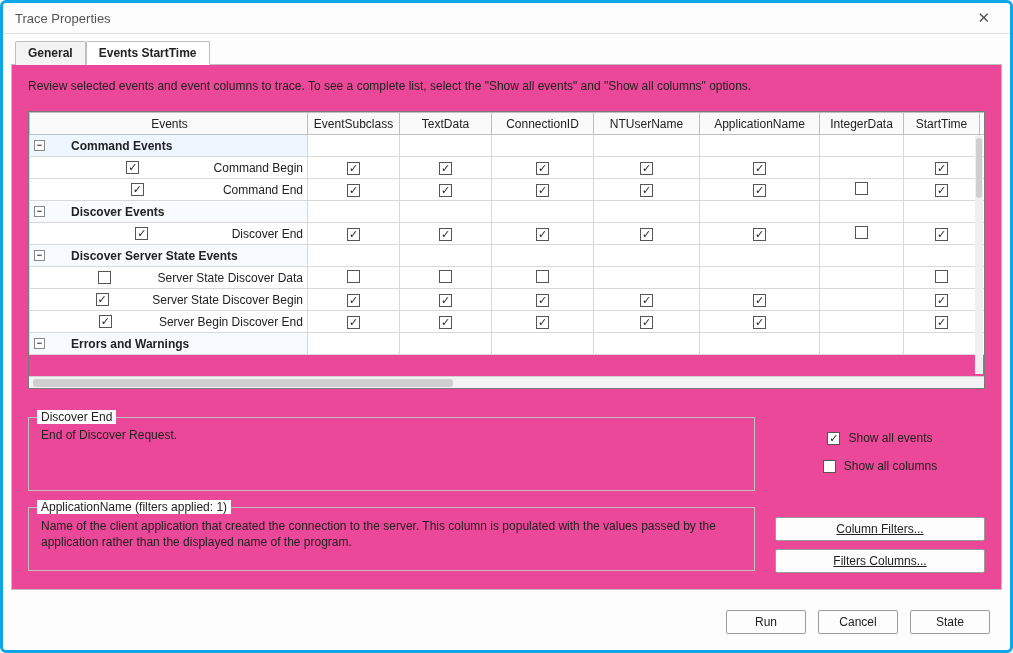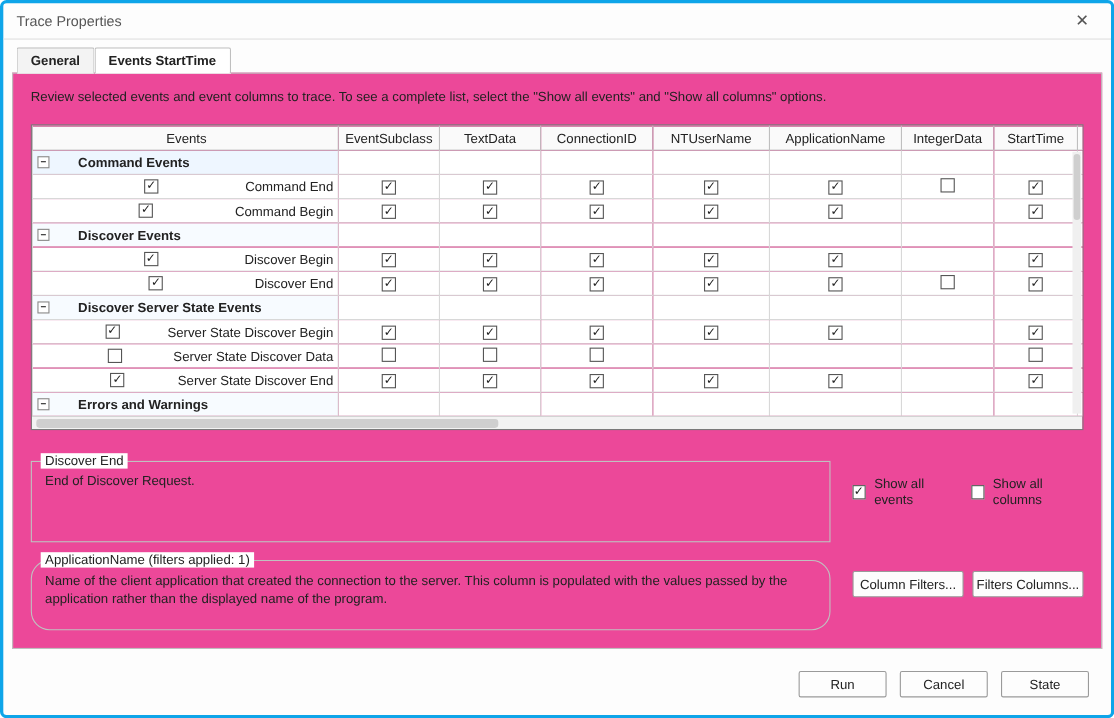--- a/index.html
+++ b/index.html
@@ -207,38 +207,40 @@
     background: #ffffff;
     padding: 0 4px;
     font-size: 12px;
   }
   .desc-box {
     flex: 1;
   }
   .side-opts {
     width: 210px;
     display: flex;
-    flex-direction: row;
+    flex-direction: column;
     gap: 14px;
     padding-top: 14px;
+    align-items: center;
   }
   .opt-row { display: flex; align-items: center; gap: 8px; }
 
   .lower-row {
     display: flex;
     gap: 20px;
     margin-top: 16px;
     align-items: flex-start;
   }
   .btn-col {
     width: 210px;
     display: flex;
-    flex-direction: row;
+    flex-direction: column;
     gap: 8px;
     padding-top: 10px;
+    text-decoration: underline;
   }
   .btn {
     height: 24px;
     border: 1px solid #9a9a9a;
     background: #fdfdfd;
     border-radius: 2px;
     display: flex;
     align-items: center;
     justify-content: center;
     font-size: 12px;
@@ -315,81 +317,64 @@
                 <td class="cell-center"></td>
                 <td class="cell-center"></td>
                 <td class="cell-center"></td>
                 <td></td>
               </tr>
               <tr class="child-row">
                 <td class="ev-cell">
                   <div class="ev-inner">
                     <span class="indent"></span>
                     <span class="chk checked"></span>
+                    <span>Command Begin</span>
+                  </div>
+                </td>
+                <td class="cell-center"><span class="chk checked"></span></td>
+                <td class="cell-center"><span class="chk checked"></span></td>
+                <td class="cell-center"><span class="chk checked"></span></td>
+                <td class="cell-center"><span class="chk checked"></span></td>
+                <td class="cell-center"><span class="chk checked"></span></td>
+                <td class="cell-center"></td>
+                <td class="cell-center"><span class="chk checked"></span></td>
+                <td></td>
+              </tr>
+              <tr class="child-row">
+                <td class="ev-cell">
+                  <div class="ev-inner">
+                    <span class="indent"></span>
+                    <span class="chk checked"></span>
                     <span>Command End</span>
                   </div>
                 </td>
                 <td class="cell-center"><span class="chk checked"></span></td>
                 <td class="cell-center"><span class="chk checked"></span></td>
                 <td class="cell-center"><span class="chk checked"></span></td>
                 <td class="cell-center"><span class="chk checked"></span></td>
                 <td class="cell-center"><span class="chk checked"></span></td>
                 <td class="cell-center"><span class="chk"></span></td>
                 <td class="cell-center"><span class="chk checked"></span></td>
                 <td></td>
               </tr>
-              <tr class="child-row">
-                <td class="ev-cell">
-                  <div class="ev-inner">
-                    <span class="indent"></span>
-                    <span class="chk checked"></span>
-                    <span>Command Begin</span>
-                  </div>
-                </td>
-                <td class="cell-center"><span class="chk checked"></span></td>
-                <td class="cell-center"><span class="chk checked"></span></td>
-                <td class="cell-center"><span class="chk checked"></span></td>
-                <td class="cell-center"><span class="chk checked"></span></td>
-                <td class="cell-center"><span class="chk checked"></span></td>
-                <td class="cell-center"></td>
-                <td class="cell-center"><span class="chk checked"></span></td>
-                <td></td>
-              </tr>
               <tr class="group-row">
                 <td class="ev-cell">
                   <div class="ev-inner">
                     <span class="toggle-box">−</span>
                     <span class="indent"></span>
                     <span>Discover Events</span>
                   </div>
                 </td>
                 <td class="cell-center"></td>
                 <td class="cell-center"></td>
                 <td class="cell-center"></td>
                 <td class="cell-center"></td>
                 <td class="cell-center"></td>
                 <td class="cell-center"></td>
                 <td class="cell-center"></td>
-                <td></td>
-              </tr>
-              <tr class="child-row">
-                <td class="ev-cell">
-                  <div class="ev-inner">
-                    <span class="indent"></span>
-                    <span class="chk checked"></span>
-                    <span>Discover Begin</span>
-                  </div>
-                </td>
-                <td class="cell-center"><span class="chk checked"></span></td>
-                <td class="cell-center"><span class="chk checked"></span></td>
-                <td class="cell-center"><span class="chk checked"></span></td>
-                <td class="cell-center"><span class="chk checked"></span></td>
-                <td class="cell-center"><span class="chk checked"></span></td>
-                <td class="cell-center"></td>
-                <td class="cell-center"><span class="chk checked"></span></td>
                 <td></td>
               </tr>
               <tr class="child-row">
                 <td class="ev-cell">
                   <div class="ev-inner">
                     <span class="indent"></span>
                     <span class="chk checked"></span>
                     <span>Discover End</span>
                   </div>
                 </td>
@@ -410,37 +395,20 @@
                     <span>Discover Server State Events</span>
                   </div>
                 </td>
                 <td class="cell-center"></td>
                 <td class="cell-center"></td>
                 <td class="cell-center"></td>
                 <td class="cell-center"></td>
                 <td class="cell-center"></td>
                 <td class="cell-center"></td>
                 <td class="cell-center"></td>
-                <td></td>
-              </tr>
-              <tr class="child-row">
-                <td class="ev-cell">
-                  <div class="ev-inner">
-                    <span class="indent"></span>
-                    <span class="chk checked"></span>
-                    <span>Server State Discover Begin</span>
-                  </div>
-                </td>
-                <td class="cell-center"><span class="chk checked"></span></td>
-                <td class="cell-center"><span class="chk checked"></span></td>
-                <td class="cell-center"><span class="chk checked"></span></td>
-                <td class="cell-center"><span class="chk checked"></span></td>
-                <td class="cell-center"><span class="chk checked"></span></td>
-                <td class="cell-center"></td>
-                <td class="cell-center"><span class="chk checked"></span></td>
                 <td></td>
               </tr>
               <tr class="child-row">
                 <td class="ev-cell">
                   <div class="ev-inner">
                     <span class="indent"></span>
                     <span class="chk"></span>
                     <span>Server State Discover Data</span>
                   </div>
                 </td>
@@ -451,21 +419,38 @@
                 <td class="cell-center"></td>
                 <td class="cell-center"></td>
                 <td class="cell-center"><span class="chk"></span></td>
                 <td></td>
               </tr>
               <tr class="child-row">
                 <td class="ev-cell">
                   <div class="ev-inner">
                     <span class="indent"></span>
                     <span class="chk checked"></span>
-                    <span>Server State Discover End</span>
+                    <span>Server State Discover Begin</span>
+                  </div>
+                </td>
+                <td class="cell-center"><span class="chk checked"></span></td>
+                <td class="cell-center"><span class="chk checked"></span></td>
+                <td class="cell-center"><span class="chk checked"></span></td>
+                <td class="cell-center"><span class="chk checked"></span></td>
+                <td class="cell-center"><span class="chk checked"></span></td>
+                <td class="cell-center"></td>
+                <td class="cell-center"><span class="chk checked"></span></td>
+                <td></td>
+              </tr>
+              <tr class="child-row">
+                <td class="ev-cell">
+                  <div class="ev-inner">
+                    <span class="indent"></span>
+                    <span class="chk checked"></span>
+                    <span>Server Begin Discover End</span>
                   </div>
                 </td>
                 <td class="cell-center"><span class="chk checked"></span></td>
                 <td class="cell-center"><span class="chk checked"></span></td>
                 <td class="cell-center"><span class="chk checked"></span></td>
                 <td class="cell-center"><span class="chk checked"></span></td>
                 <td class="cell-center"><span class="chk checked"></span></td>
                 <td class="cell-center"></td>
                 <td class="cell-center"><span class="chk checked"></span></td>
                 <td></td>
@@ -509,21 +494,21 @@
           <span>Show all events</span>
         </div>
         <div class="opt-row">
           <span class="chk"></span>
           <span>Show all columns</span>
         </div>
       </div>
     </div>
 
     <div class="lower-row">
-      <div class="fieldset desc-box" style="height:64px;border-radius:17px;">
+      <div class="fieldset desc-box" style="height:64px;">
         <span class="legend">ApplicationName (filters applied: 1)</span>
         <div style="line-height:1.35;">Name of the client application that created the connection to the server. This column is populated with the values passed by the application rather than the displayed name of the program.</div>
       </div>
       <div class="btn-col">
         <div class="btn wide">Column Filters...</div>
         <div class="btn wide">Filters Columns...</div>
       </div>
     </div>
 
   </div>

